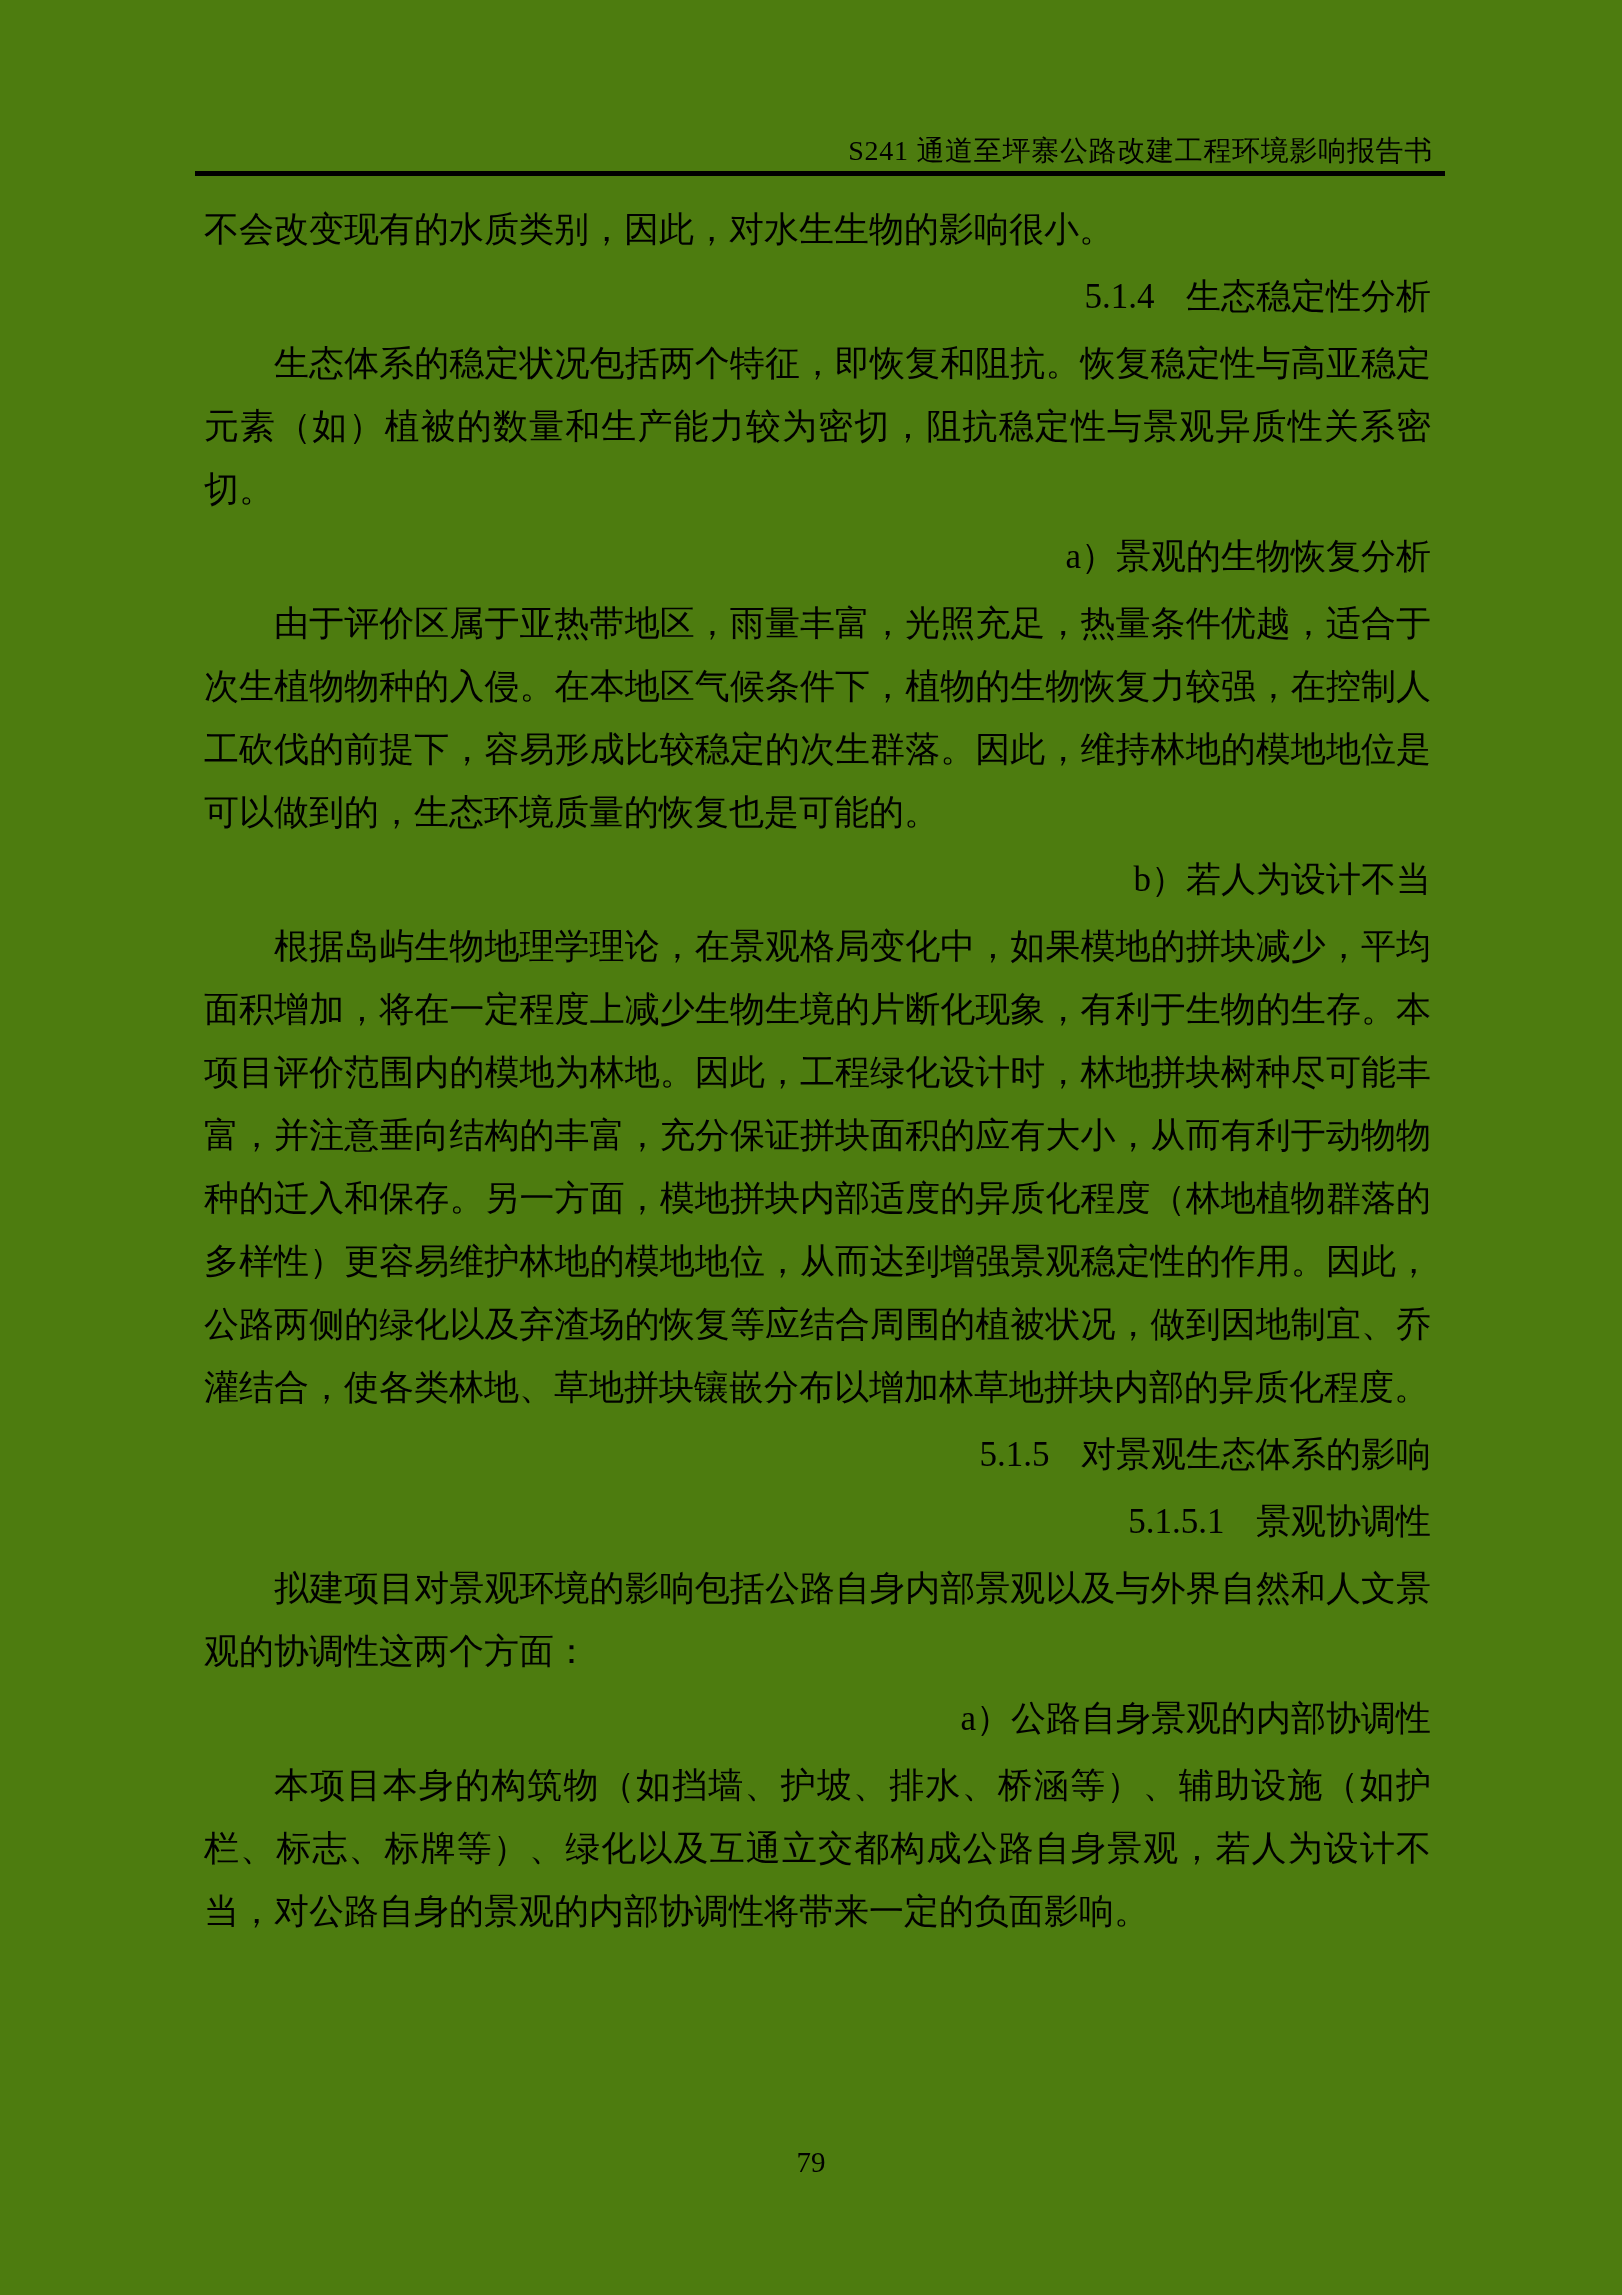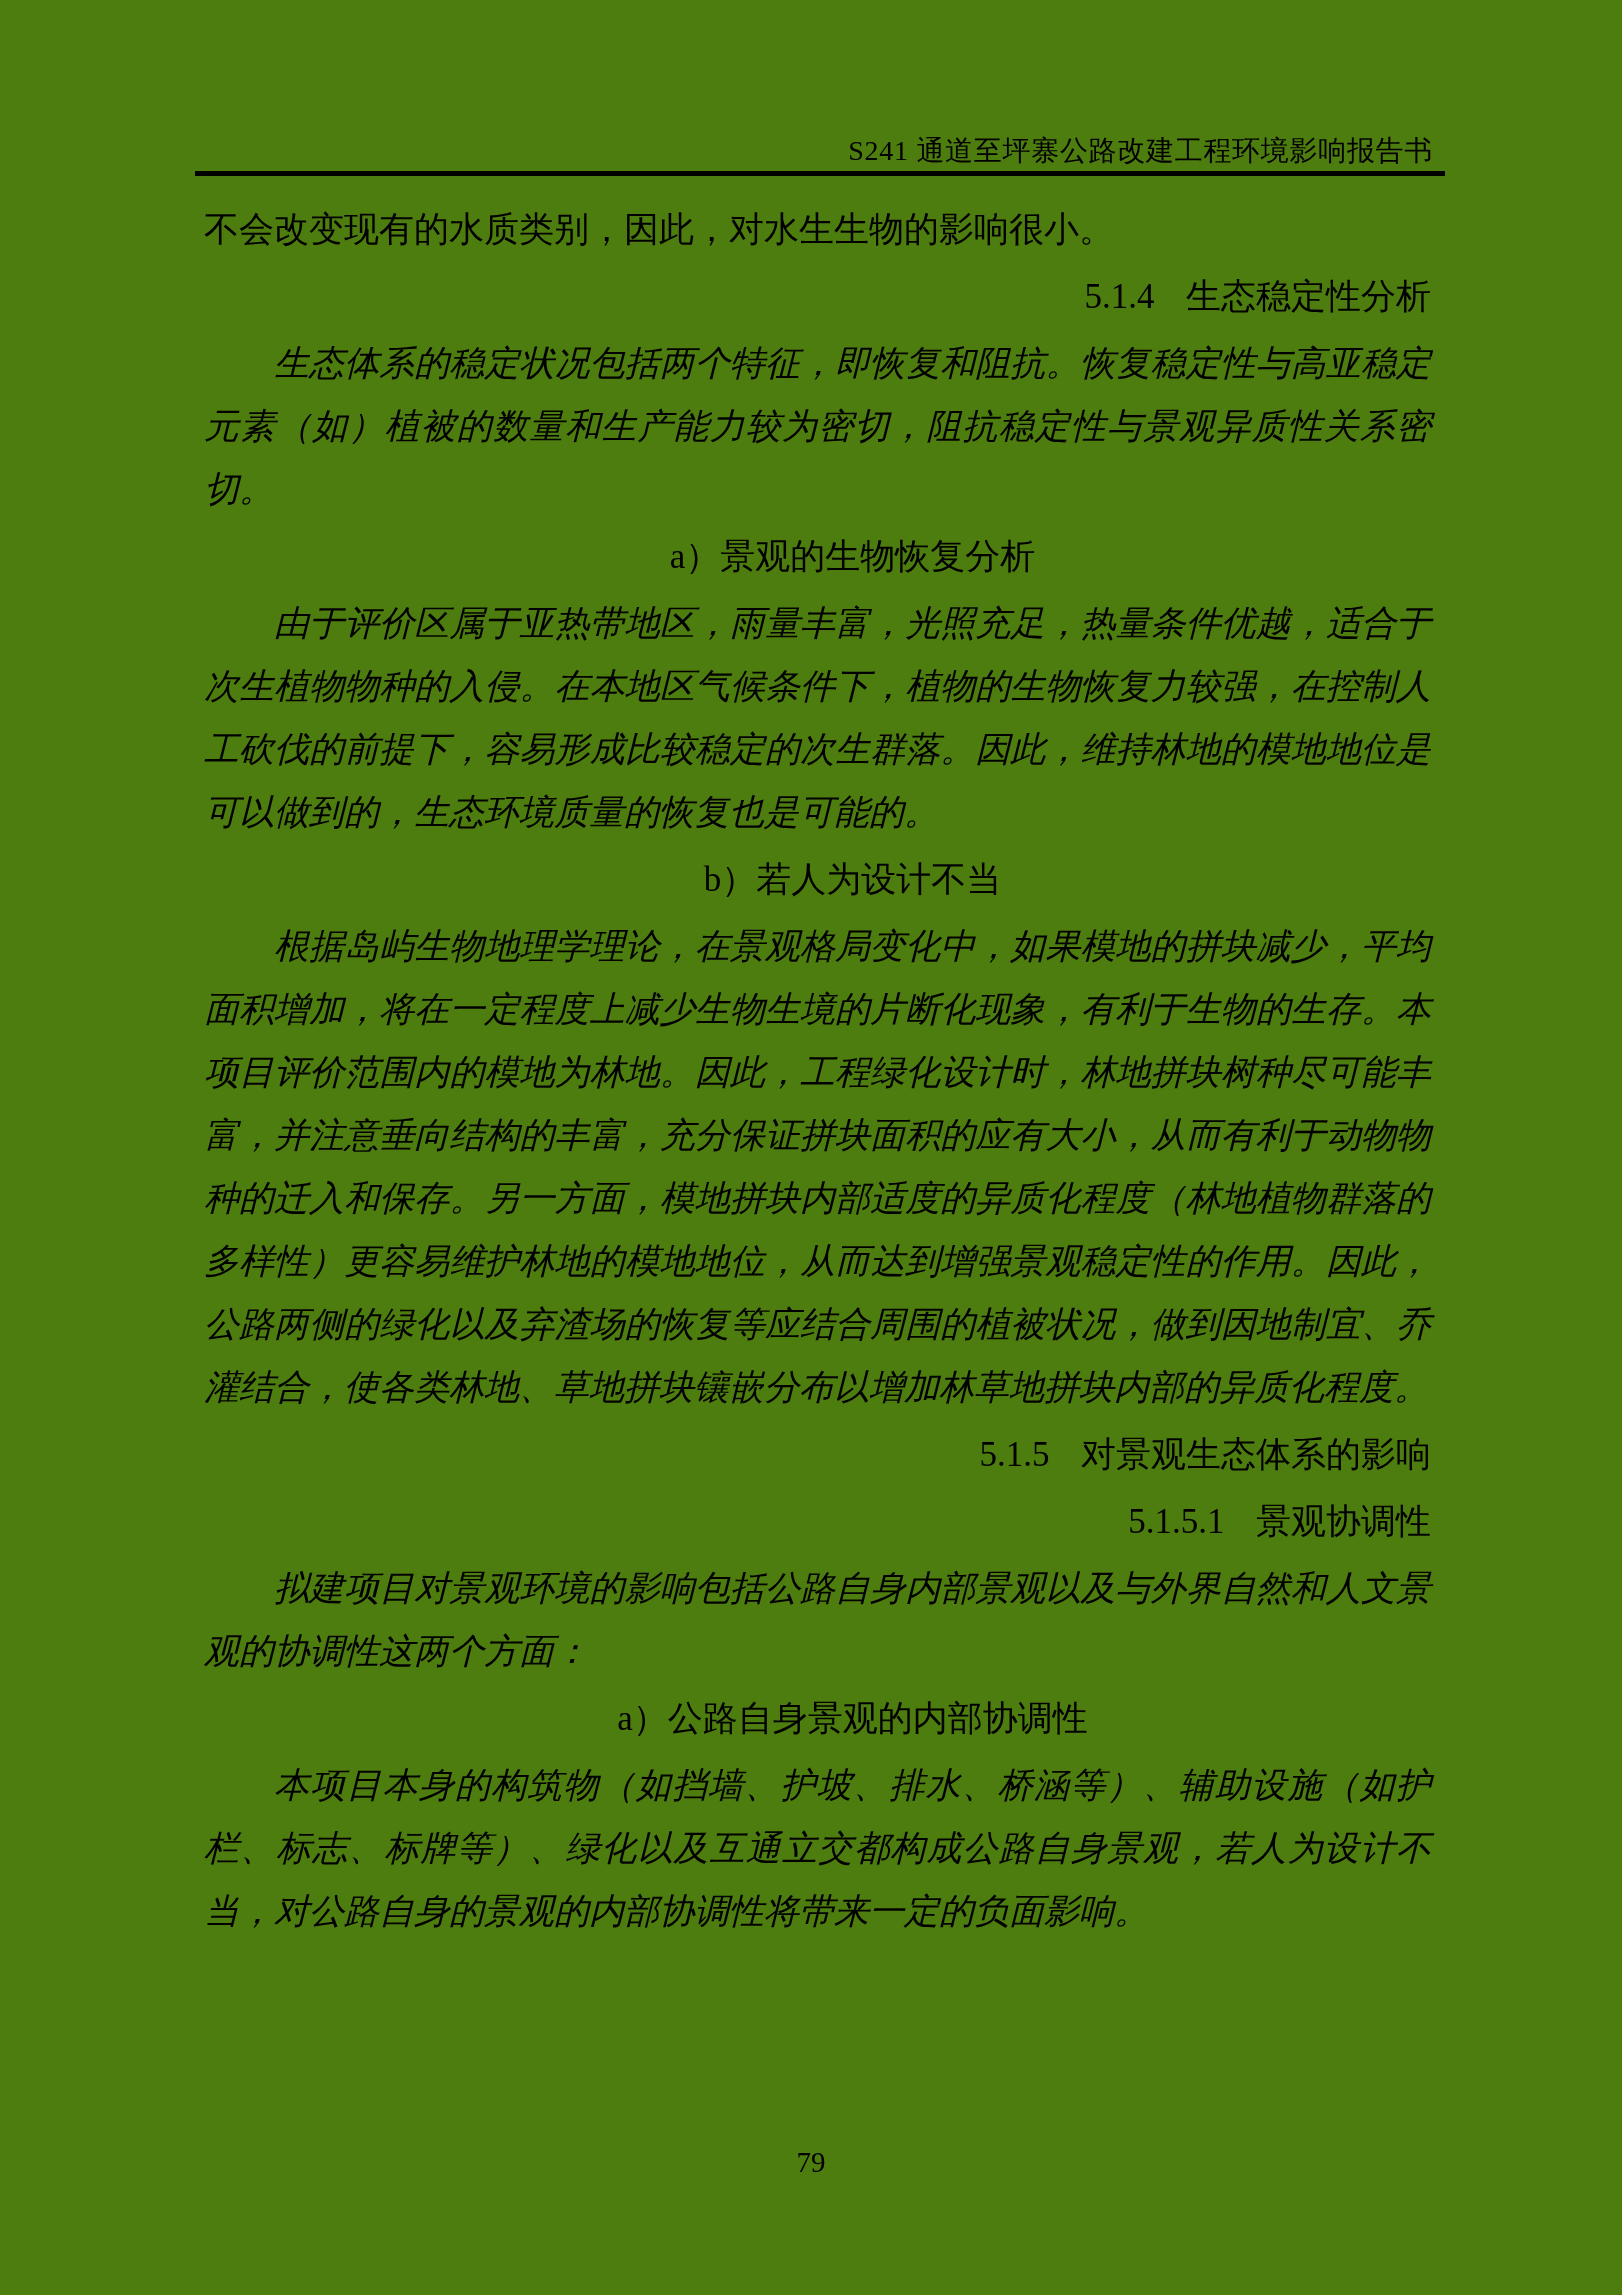--- a/index.html
+++ b/index.html
@@ -43,22 +43,22 @@
     font-size: 35px;
     line-height: 63px;
     text-align: justify;
     text-justify: inter-ideograph;
   }
   .doc-body p {
     margin: 4px;
     padding: 0;
   }
   .p-cont { text-indent: 0; }
-  .p-body { text-indent: 2em; font-style: italic; }
-  .p-sub  { text-indent: 2em; text-align: center; }
+  .p-body { text-indent: 2em; }
+  .p-sub  { text-indent: 2em; text-align: right; }
   .p-h3, .p-h4 {
     text-indent: 0;
     text-align: right;
     white-space: nowrap;
   }
   .h-num { margin-right: 0.9em; }
   
   .page-footer {
     position: absolute;
     left: 0;

